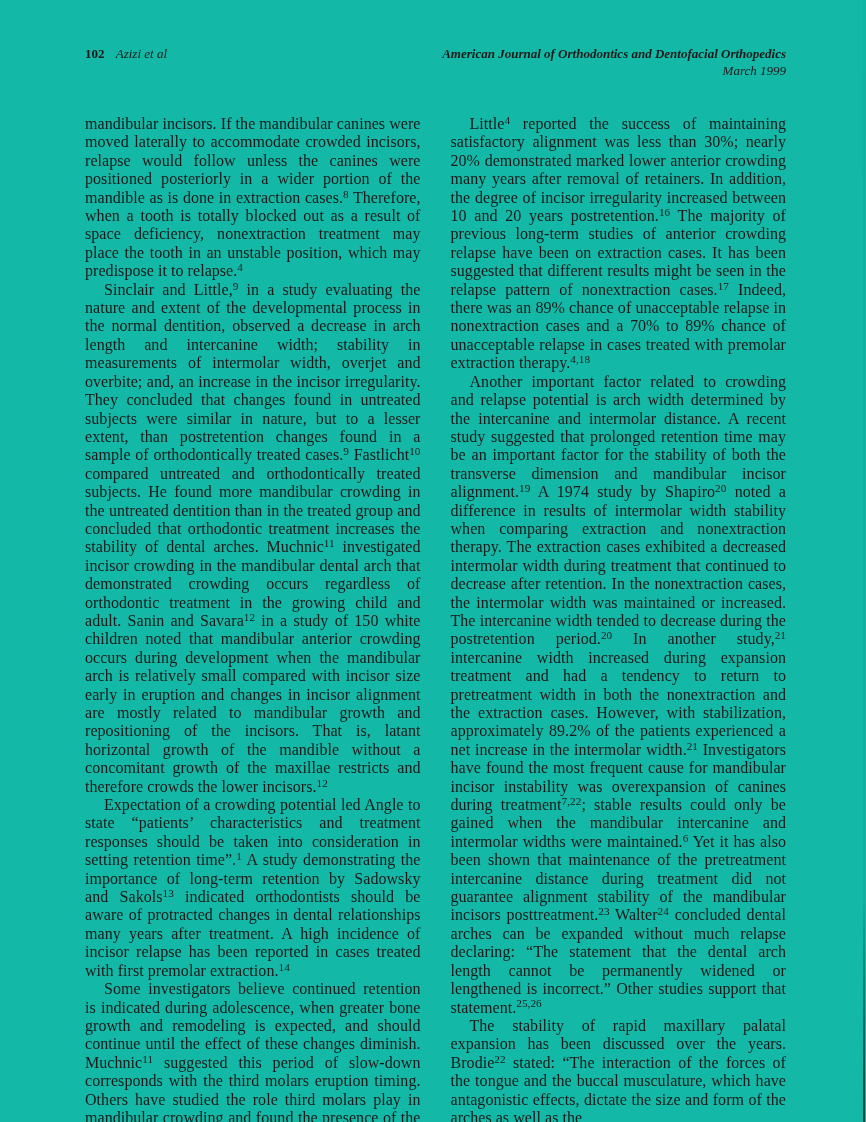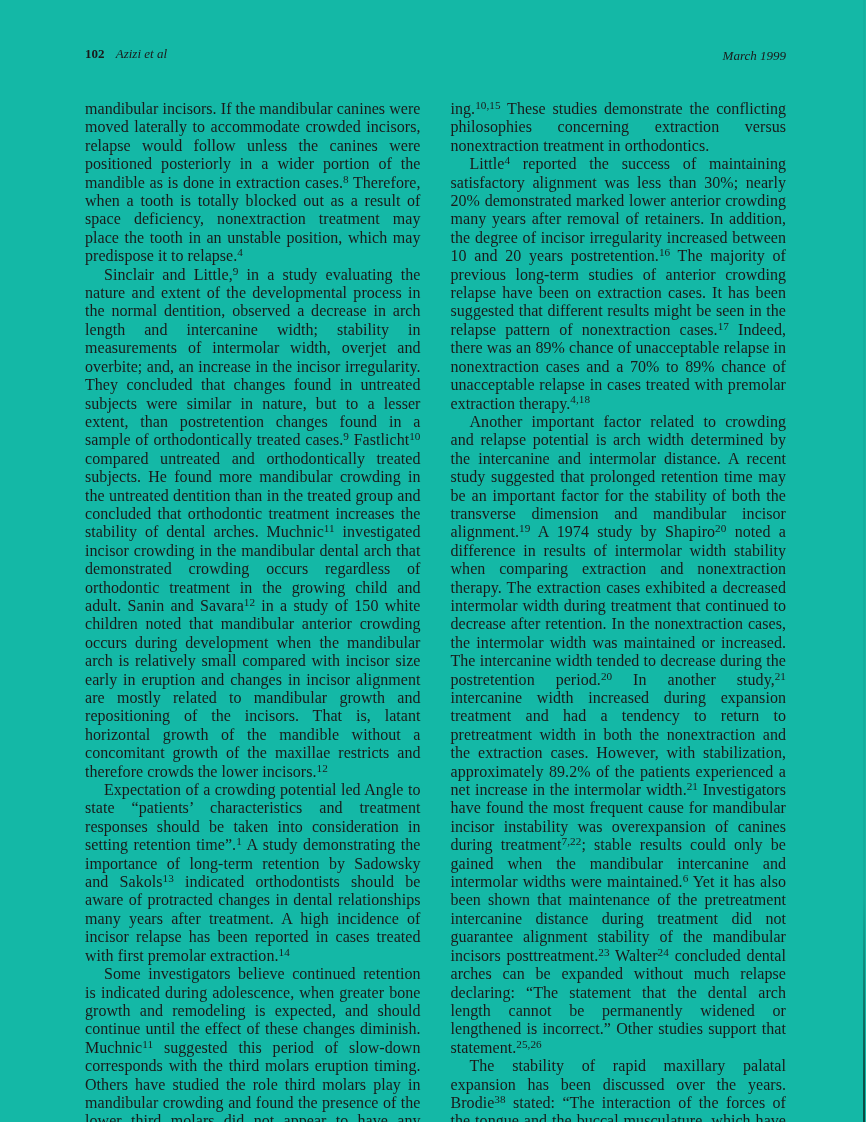--- a/index.html
+++ b/index.html
@@ -69,32 +69,32 @@
 <body>
 
 <div class="page">
 
   <header class="page-header">
     <div class="header-left">
       <span class="page-number">102</span>
       <span class="authors">Azizi et al</span>
     </div>
     <div class="header-right">
+      <div class="journal-title">American Journal of Orthodontics and Dentofacial Orthopedics</div>
       <div class="issue-date">March 1999</div>
     </div>
   </header>
 
   <main class="columns">
     <div class="column">
         <p class="para">mandibular incisors. If the mandibular canines were moved laterally to accommodate crowded incisors, relapse would follow unless the canines were positioned posteriorly in a wider portion of the mandible as is done in extraction cases.<sup>8</sup> Therefore, when a tooth is totally blocked out as a result of space deficiency, nonextraction treatment may place the tooth in an unstable position, which may predispose it to relapse.<sup>4</sup></p>
         <p class="para indent">Sinclair and Little,<sup>9</sup> in a study evaluating the nature and extent of the developmental process in the normal dentition, observed a decrease in arch length and intercanine width; stability in measurements of intermolar width, overjet and overbite; and, an increase in the incisor irregularity. They concluded that changes found in untreated subjects were similar in nature, but to a lesser extent, than postretention changes found in a sample of orthodontically treated cases.<sup>9</sup> Fastlicht<sup>10</sup> compared untreated and orthodontically treated subjects. He found more mandibular crowding in the untreated dentition than in the treated group and concluded that orthodontic treatment increases the stability of dental arches. Muchnic<sup>11</sup> investigated incisor crowding in the mandibular dental arch that demonstrated crowding occurs regardless of orthodontic treatment in the growing child and adult. Sanin and Savara<sup>12</sup> in a study of 150 white children noted that mandibular anterior crowding occurs during development when the mandibular arch is relatively small compared with incisor size early in eruption and changes in incisor alignment are mostly related to mandibular growth and repositioning of the incisors. That is, latant horizontal growth of the mandible without a concomitant growth of the maxillae restricts and therefore crowds the lower incisors.<sup>12</sup></p>
         <p class="para indent">Expectation of a crowding potential led Angle to state “patients’ characteristics and treatment responses should be taken into consideration in setting retention time”.<sup>1</sup> A study demonstrating the importance of long-term retention by Sadowsky and Sakols<sup>13</sup> indicated orthodontists should be aware of protracted changes in dental relationships many years after treatment. A high incidence of incisor relapse has been reported in cases treated with first premolar extraction.<sup>14</sup></p>
         <p class="para indent">Some investigators believe continued retention is indicated during adolescence, when greater bone growth and remodeling is expected, and should continue until the effect of these changes diminish. Muchnic<sup>11</sup> suggested this period of slow-down corresponds with the third molars eruption timing. Others have studied the role third molars play in mandibular crowding and found the presence of the lower third molars did not appear to have any significant influence on posttreatment changes in arch length, lower molar position, lower incisor position, or lower incisor crowd-</p>
       </div>
     <div class="column">
-        <p class="para">ing.<sup>10,15</sup> These studies demonstrate the conflicting philosophies concerning extraction versus nonextraction treatment in orthodontics.</p>
         <p class="para indent">Little<sup>4</sup> reported the success of maintaining satisfactory alignment was less than 30%; nearly 20% demonstrated marked lower anterior crowding many years after removal of retainers. In addition, the degree of incisor irregularity increased between 10 and 20 years postretention.<sup>16</sup> The majority of previous long-term studies of anterior crowding relapse have been on extraction cases. It has been suggested that different results might be seen in the relapse pattern of nonextraction cases.<sup>17</sup> Indeed, there was an 89% chance of unacceptable relapse in nonextraction cases and a 70% to 89% chance of unacceptable relapse in cases treated with premolar extraction therapy.<sup>4,18</sup></p>
         <p class="para indent">Another important factor related to crowding and relapse potential is arch width determined by the intercanine and intermolar distance. A recent study suggested that prolonged retention time may be an important factor for the stability of both the transverse dimension and mandibular incisor alignment.<sup>19</sup> A 1974 study by Shapiro<sup>20</sup> noted a difference in results of intermolar width stability when comparing extraction and nonextraction therapy. The extraction cases exhibited a decreased intermolar width during treatment that continued to decrease after retention. In the nonextraction cases, the intermolar width was maintained or increased. The intercanine width tended to decrease during the postretention period.<sup>20</sup> In another study,<sup>21</sup> intercanine width increased during expansion treatment and had a tendency to return to pretreatment width in both the nonextraction and the extraction cases. However, with stabilization, approximately 89.2% of the patients experienced a net increase in the intermolar width.<sup>21</sup> Investigators have found the most frequent cause for mandibular incisor instability was overexpansion of canines during treatment<sup>7,22</sup>; stable results could only be gained when the mandibular intercanine and intermolar widths were maintained.<sup>6</sup> Yet it has also been shown that maintenance of the pretreatment intercanine distance during treatment did not guarantee alignment stability of the mandibular incisors posttreatment.<sup>23</sup> Walter<sup>24</sup> concluded dental arches can be expanded without much relapse declaring: “The statement that the dental arch length cannot be permanently widened or lengthened is incorrect.” Other studies support that statement.<sup>25,26</sup></p>
-        <p class="para indent">The stability of rapid maxillary palatal expansion has been discussed over the years. Brodie<sup>38</sup> stated: “The interaction of the forces of the tongue and the buccal musculature, which have antagonistic effects, dictate the size and form of the arches as well as the</p>
+        <p class="para indent">The stability of rapid maxillary palatal expansion has been discussed over the years. Brodie<sup>22</sup> stated: “The interaction of the forces of the tongue and the buccal musculature, which have antagonistic effects, dictate the size and form of the arches as well as the</p>
       </div>
   </main>
 
 </div>
 
 </body></html>

